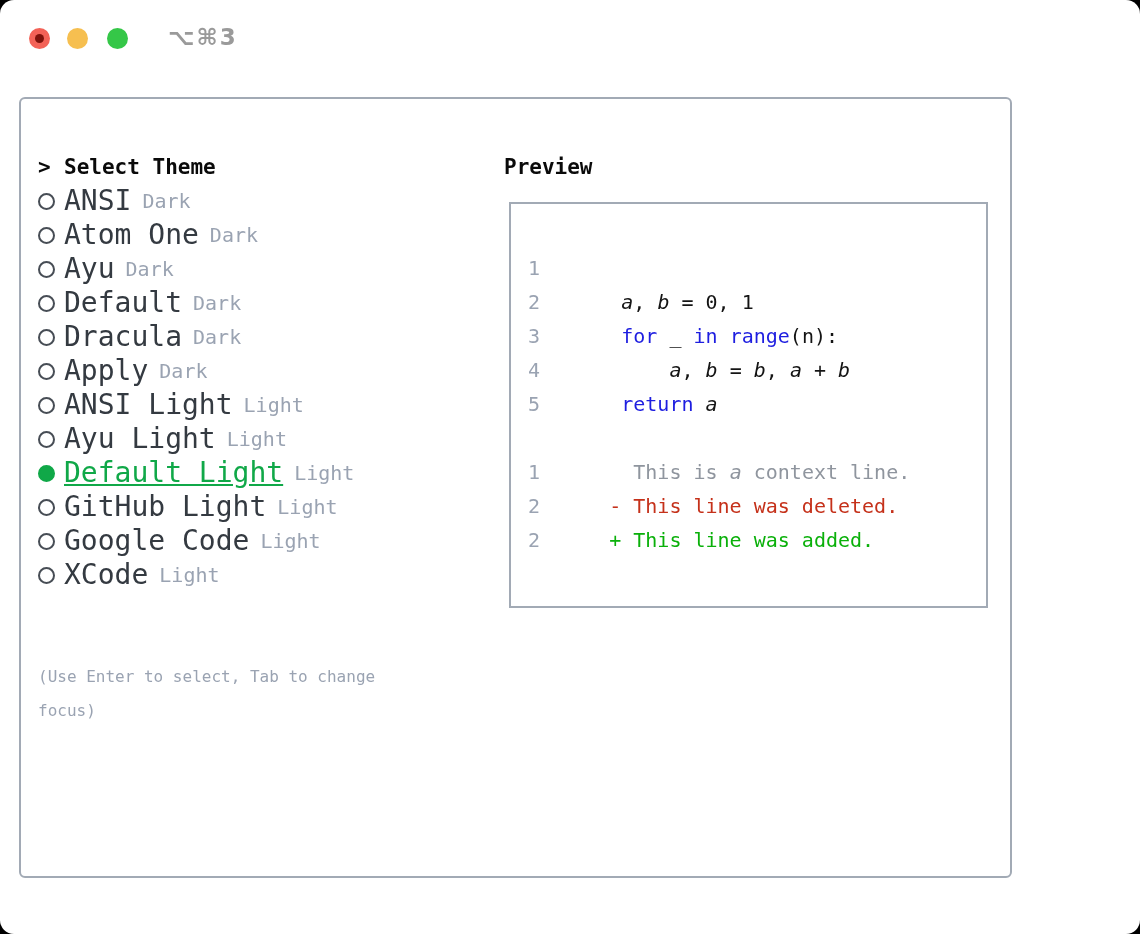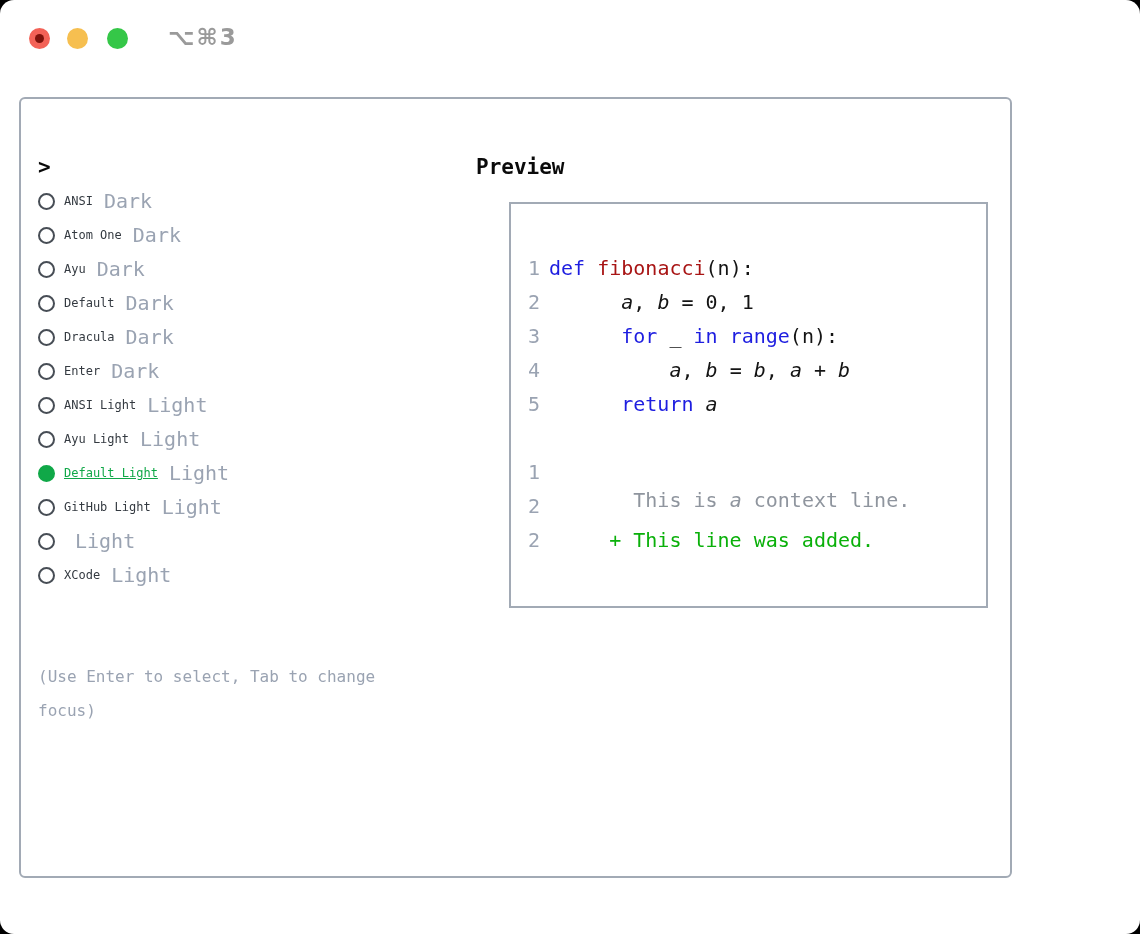--- a/index.html
+++ b/index.html
@@ -23,35 +23,35 @@
     border:2px solid var(--border-gray);border-radius:6px;background:#fff;box-sizing:border-box;}
 
   
   .leftcol{position:absolute;left:17px;top:51px;width:450px;}
   .row{display:flex;align-items:center;height:34px;line-height:34px;white-space:pre;}
   .bcol{width:26px;display:flex;align-items:center;flex:none;}
   .radio{width:13px;height:13px;border:2px solid #474d55;border-radius:50%;box-sizing:content-box;}
   .radio.on{background:var(--accent-green);border-color:var(--accent-green);}
   .cursor{font-size:21px;font-weight:700;color:#0a0a0a;}
   .hdr{font-size:21px;font-weight:700;color:#0a0a0a;}
-  .tname{font-size:12px;color:var(--text-dark);}
+  .tname{font-size:28px;color:var(--text-dark);}
   .theme-item.selected .tname{color:var(--accent-green);text-decoration:underline;}
   .tvariant{font-size:20px;color:var(--muted-gray);margin-left:11px;text-align:right;}
   .spacer{height:34px;}
   .hint{font-size:16px;color:var(--muted-gray);width:400px;line-height:34px;}
 
   
-  .preview-hdr{position:absolute;left:455px;top:51px;height:34px;line-height:34px;
+  .preview-hdr{position:absolute;left:483px;top:51px;height:34px;line-height:34px;
     font-size:21px;font-weight:700;color:#0a0a0a;}
   .preview-box{position:absolute;left:488px;top:103px;width:479px;height:406px;
     border:2px solid var(--border-gray);box-sizing:border-box;padding:47px 0 0 16px;overflow:hidden;}
   .pline{display:flex;height:34px;line-height:34px;font-size:20px;white-space:pre;}
   .lnum{width:13px;text-align:right;color:var(--muted-gray);flex:none;margin-right:9px;}
   .lcode{color:#141414;}
-  .line-context .lcode{color:var(--context-gray);margin-top:28px;}
+  .line-context .lcode{color:var(--context-gray);}
   .line-deleted .lcode{color:var(--deleted-red);}
   .line-added .lcode{color:var(--added-green);}
   .tok-kw{color:var(--keyword-blue);}
   .tok-fn{color:var(--function-red);}
   .tok-var{font-style:italic;}
 </style>
 </head>
 <body>
 
 <div class="stage">
@@ -62,20 +62,21 @@
       <div class="tl tl-min"></div>
       <div class="tl tl-zoom"></div>
       <div class="tb-title">⌥⌘3</div>
     </div>
 
     <div class="panel">
 
       <div class="leftcol">
         <div class="row">
           <span class="bcol"><span class="cursor">&gt;</span></span>
+          <span class="hdr">Select Theme</span>
         </div>
         <div id="theme-items">
   <div class="row theme-item">
     <span class="bcol"><span class="radio"></span></span>
     <span class="tname">ANSI</span>
     <span class="tvariant">Dark</span>
   </div>
 
   <div class="row theme-item">
     <span class="bcol"><span class="radio"></span></span>
@@ -96,21 +97,21 @@
   </div>
 
   <div class="row theme-item">
     <span class="bcol"><span class="radio"></span></span>
     <span class="tname">Dracula</span>
     <span class="tvariant">Dark</span>
   </div>
 
   <div class="row theme-item">
     <span class="bcol"><span class="radio"></span></span>
-    <span class="tname">Enter</span>
+    <span class="tname">Apply</span>
     <span class="tvariant">Dark</span>
   </div>
 
   <div class="row theme-item">
     <span class="bcol"><span class="radio"></span></span>
     <span class="tname">ANSI Light</span>
     <span class="tvariant">Light</span>
   </div>
 
   <div class="row theme-item">
@@ -126,40 +127,40 @@
   </div>
 
   <div class="row theme-item">
     <span class="bcol"><span class="radio"></span></span>
     <span class="tname">GitHub Light</span>
     <span class="tvariant">Light</span>
   </div>
 
   <div class="row theme-item">
     <span class="bcol"><span class="radio"></span></span>
+    <span class="tname">Google Code</span>
     <span class="tvariant">Light</span>
   </div>
 
   <div class="row theme-item">
     <span class="bcol"><span class="radio"></span></span>
     <span class="tname">XCode</span>
     <span class="tvariant">Light</span>
   </div>
 </div>
         <div class="spacer"></div>
         <div class="spacer"></div>
         <div class="hint">(Use Enter to select, Tab to change focus)</div>
       </div>
 
       <div class="preview-hdr">Preview</div>
       <div class="preview-box">
         <div id="preview-lines">
   <div class="pline line-code">
     <span class="lnum">1</span>
-    <span class="lcode"><span class="tok-kw">def</span><span class="tok-pl"> </span><span class="tok-fn">fibonacci</span><span class="tok-pl">(n):</span></span>
   </div>
 
   <div class="pline line-code">
     <span class="lnum">2</span>
     <span class="lcode"><span class="tok-pl">      </span><span class="tok-var">a</span><span class="tok-pl">, </span><span class="tok-var">b</span><span class="tok-pl"> = 0, 1</span></span>
   </div>
 
   <div class="pline line-code">
     <span class="lnum">3</span>
     <span class="lcode"><span class="tok-pl">      </span><span class="tok-kw">for</span><span class="tok-pl"> _ </span><span class="tok-kw">in</span><span class="tok-pl"> </span><span class="tok-kw">range</span><span class="tok-pl">(n):</span></span>
@@ -180,20 +181,21 @@
     <span class="lcode"></span>
   </div>
 
   <div class="pline line-context">
     <span class="lnum">1</span>
     <span class="lcode"><span class="tok-pl">       This is </span><span class="tok-var">a</span><span class="tok-pl"> context line.</span></span>
   </div>
 
   <div class="pline line-deleted">
     <span class="lnum">2</span>
+    <span class="lcode"><span class="tok-pl">     - This line was deleted.</span></span>
   </div>
 
   <div class="pline line-added">
     <span class="lnum">2</span>
     <span class="lcode"><span class="tok-pl">     + This line was added.</span></span>
   </div>
 </div>
       </div>
 
     </div>

